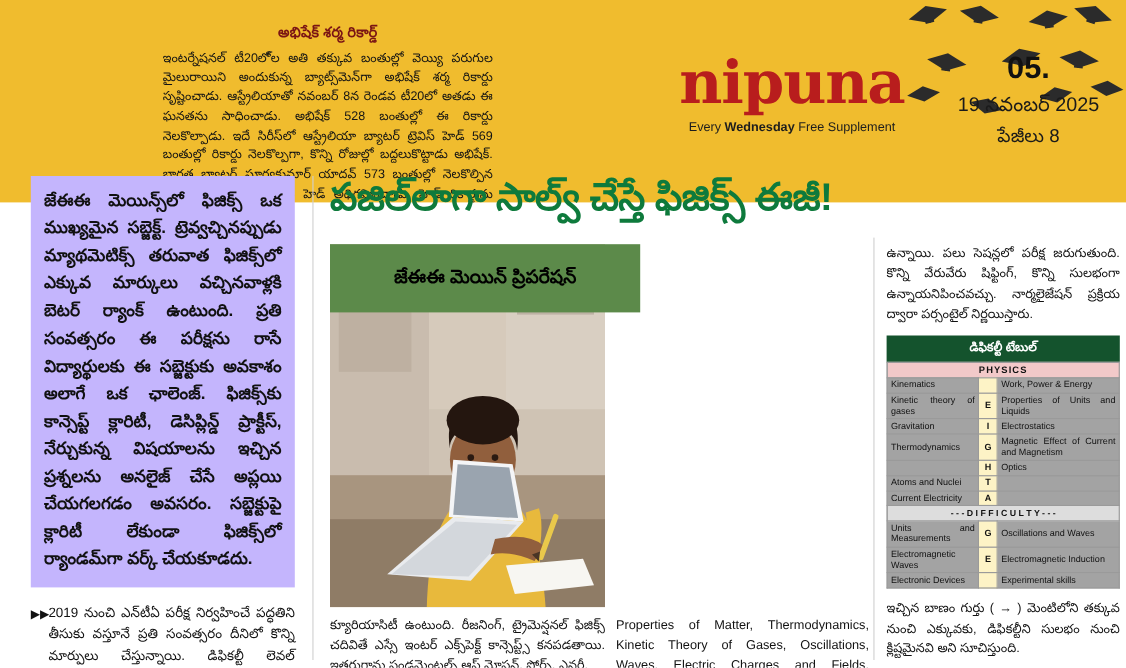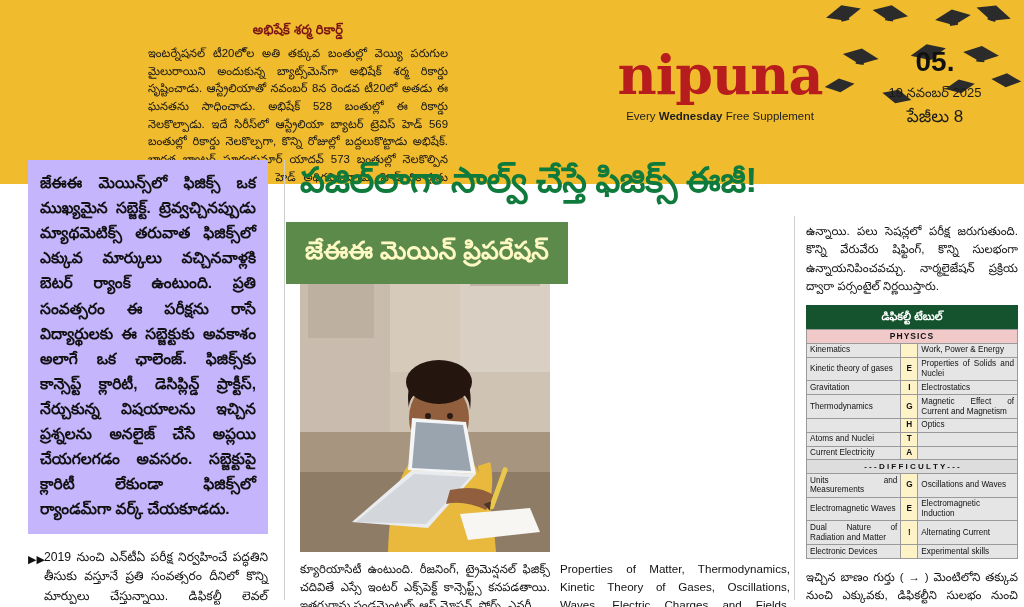--- a/index.html
+++ b/index.html
@@ -37,21 +37,21 @@
   .brand .tagline{
     margin-top:8px;font-size:11.5px;color:#1d1d1d;
   }
   .brand .tagline b{font-weight:bold;}
   .mast-right{
     position:absolute;left:855px;top:48px;width:160px;text-align:center;color:#1a1a1a;
   }
   .mast-right .issue{
     font-size:28px;font-weight:bold;line-height:28px;color:#111;
   }
-  .mast-right .date{font-size:13px;margin-top:9px;}
+  .mast-right .date{font-size:18px;margin-top:9px;}
   .mast-right .pages{font-size:17px;margin-top:4px;}
   .caps{
     position:absolute;right:0;top:0;width:210px;height:110px;
   }
 
   
   .col-left{
     position:absolute;left:28px;top:160px;width:240px;
   }
   .lead{
@@ -67,23 +67,23 @@
     position:absolute;left:0;top:3px;color:#111;font-size:11px;
   }
 
   
   .headline{
     position:absolute;left:300px;top:158px;width:714px;
     font-size:35px;line-height:44px;font-weight:bold;color:#0e7a3c;
     letter-spacing:-.5px;
   }
   .green-band{
-    position:absolute;left:286px;top:222px;width:282px;height:62px;
-    background:#5c8a4a;color:#fef9c3;display:flex;align-items:center;justify-content:center;
-    font-size:25px;font-weight:bold;
+    position:absolute;left:300px;top:222px;width:282px;height:62px;
+    background:#5c8a4a;color:#000000;display:flex;align-items:center;justify-content:center;
+    font-size:17px;font-weight:bold;
   }
   .photo-wrap{
     position:absolute;left:300px;top:222px;width:250px;height:330px;overflow:hidden;
     background:#d9cfc2;
   }
   .center-text{
     position:absolute;left:300px;top:560px;width:250px;
     font-size:11.6px;line-height:1.55;color:#111;text-align:justify;
   }
   .center-text2{
@@ -95,21 +95,21 @@
   .col-right{
     position:absolute;left:806px;top:222px;width:212px;
     font-size:11.6px;line-height:1.58;color:#111;text-align:justify;
   }
   .tbl-title{
     margin-top:10px;background:#14532d;color:#fff;text-align:center;
     font-size:11px;font-weight:bold;padding:3px 0;
   }
   table.phys{
     width:212px;border-collapse:collapse;font-size:8.2px;
-    background:#e5e5e5;
+    background:#a3a3a3;
   }
   table.phys td{
     border:1px solid #9a9a9a;padding:1.5px 3px;vertical-align:middle;color:#111;
     line-height:1.2;
   }
   table.phys td.mid{
     text-align:center;width:10px;font-weight:bold;background:#fdf3c6;
   }
   table.phys tr.hdr td{
     background:#f2c9c9;text-align:center;font-weight:bold;font-size:8.5px;
@@ -263,21 +263,21 @@
           <td colspan="3">PHYSICS</td>
         </tr>
         <tr>
             <td>Kinematics</td>
             <td class="mid"></td>
             <td>Work, Power &amp; Energy</td>
           </tr>
         <tr>
             <td>Kinetic theory of gases</td>
             <td class="mid">E</td>
-            <td>Properties of Solids and Nuclei</td>
+            <td>Properties of Units and Liquids</td>
           </tr>
         <tr>
             <td>Gravitation</td>
             <td class="mid">I</td>
             <td>Electrostatics</td>
           </tr>
         <tr>
             <td>Thermodynamics</td>
             <td class="mid">G</td>
             <td>Magnetic Effect of Current and Magnetism</td>
@@ -304,25 +304,20 @@
             <td>Units and Measurements</td>
             <td class="mid">G</td>
             <td>Oscillations and Waves</td>
           </tr>
         <tr>
             <td>Electromagnetic Waves</td>
             <td class="mid">E</td>
             <td>Electromagnetic Induction</td>
           </tr>
         <tr>
-            <td>Dual Nature of Radiation and Matter</td>
-            <td class="mid">!</td>
-            <td>Alternating Current</td>
-          </tr>
-        <tr>
             <td>Electronic Devices</td>
             <td class="mid"></td>
             <td>Experimental skills</td>
           </tr>
       </tbody>
     </table>
 
     <div class="rt-para">ఇచ్చిన బాణం గుర్తు ( → ) మెంటిలోని తక్కువ నుంచి ఎక్కువకు, డిఫికల్టీని సులభం నుంచి క్లిష్టమైనవి అని సూచిస్తుంది.</div>
 
   </div>

